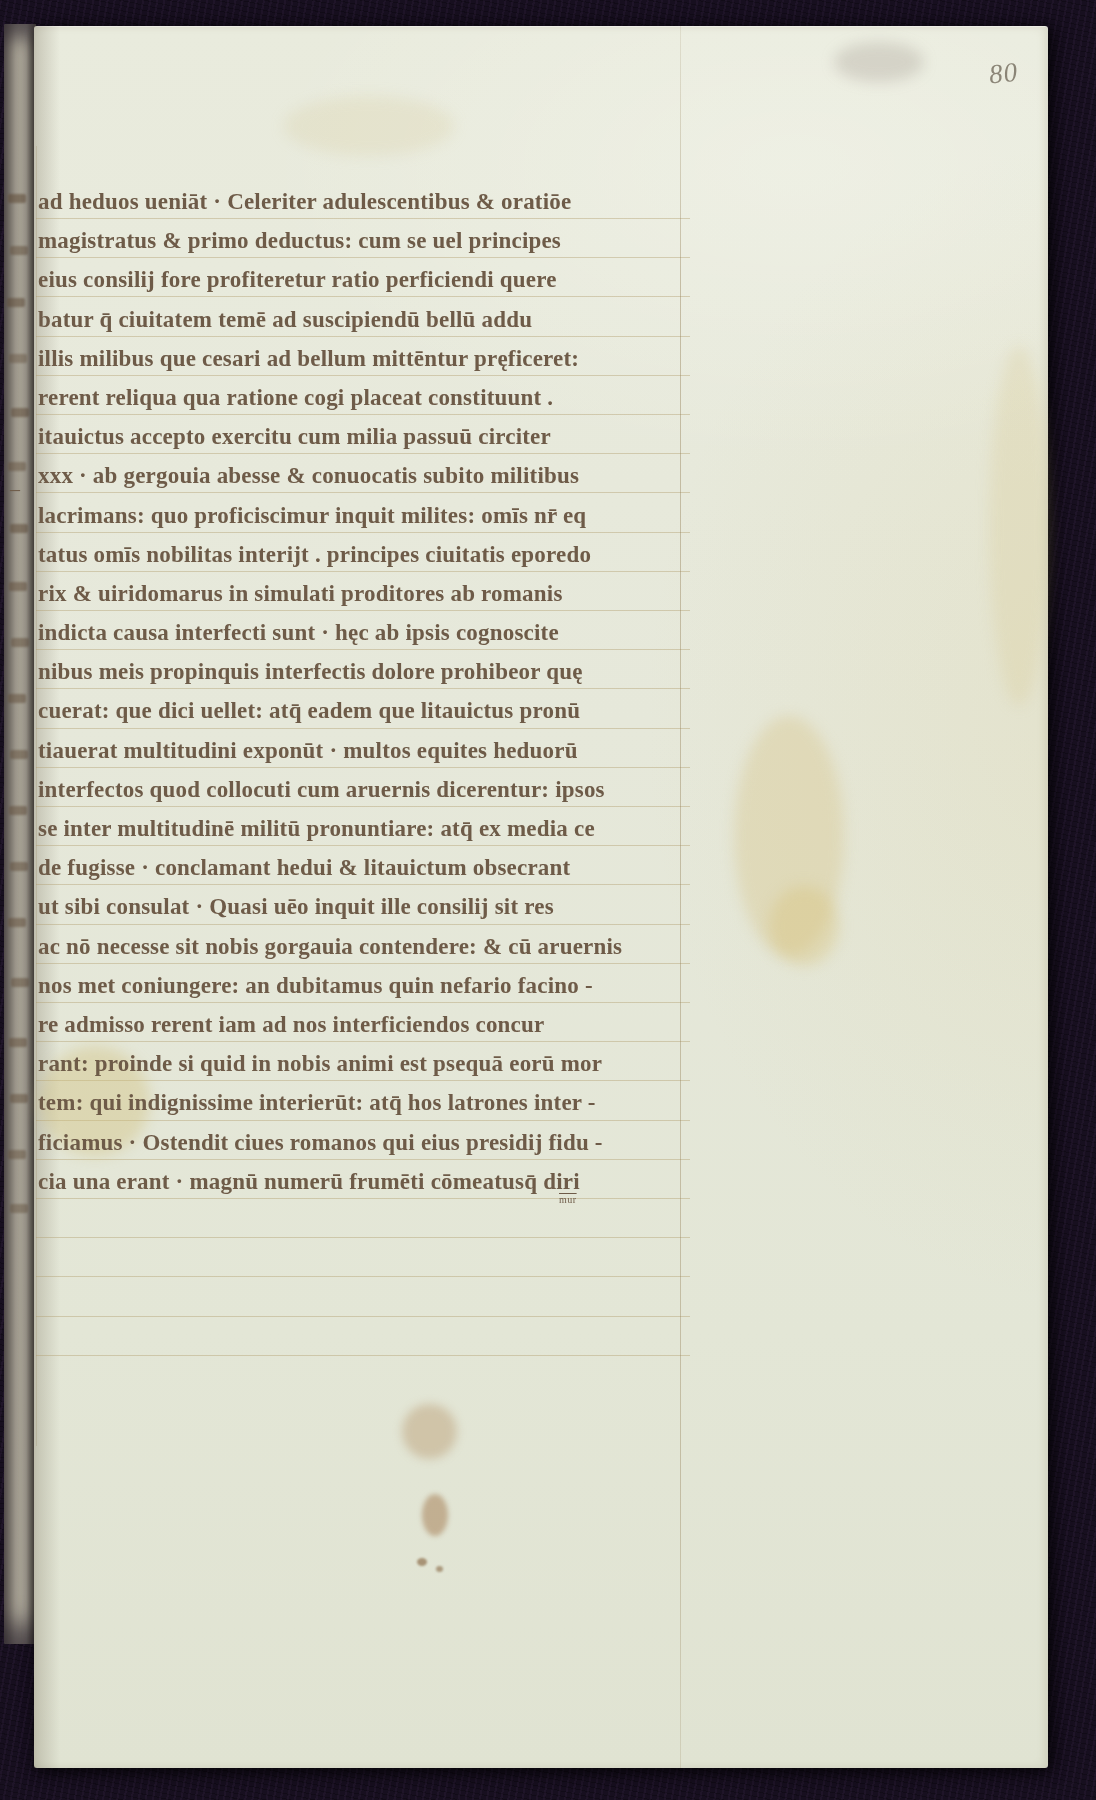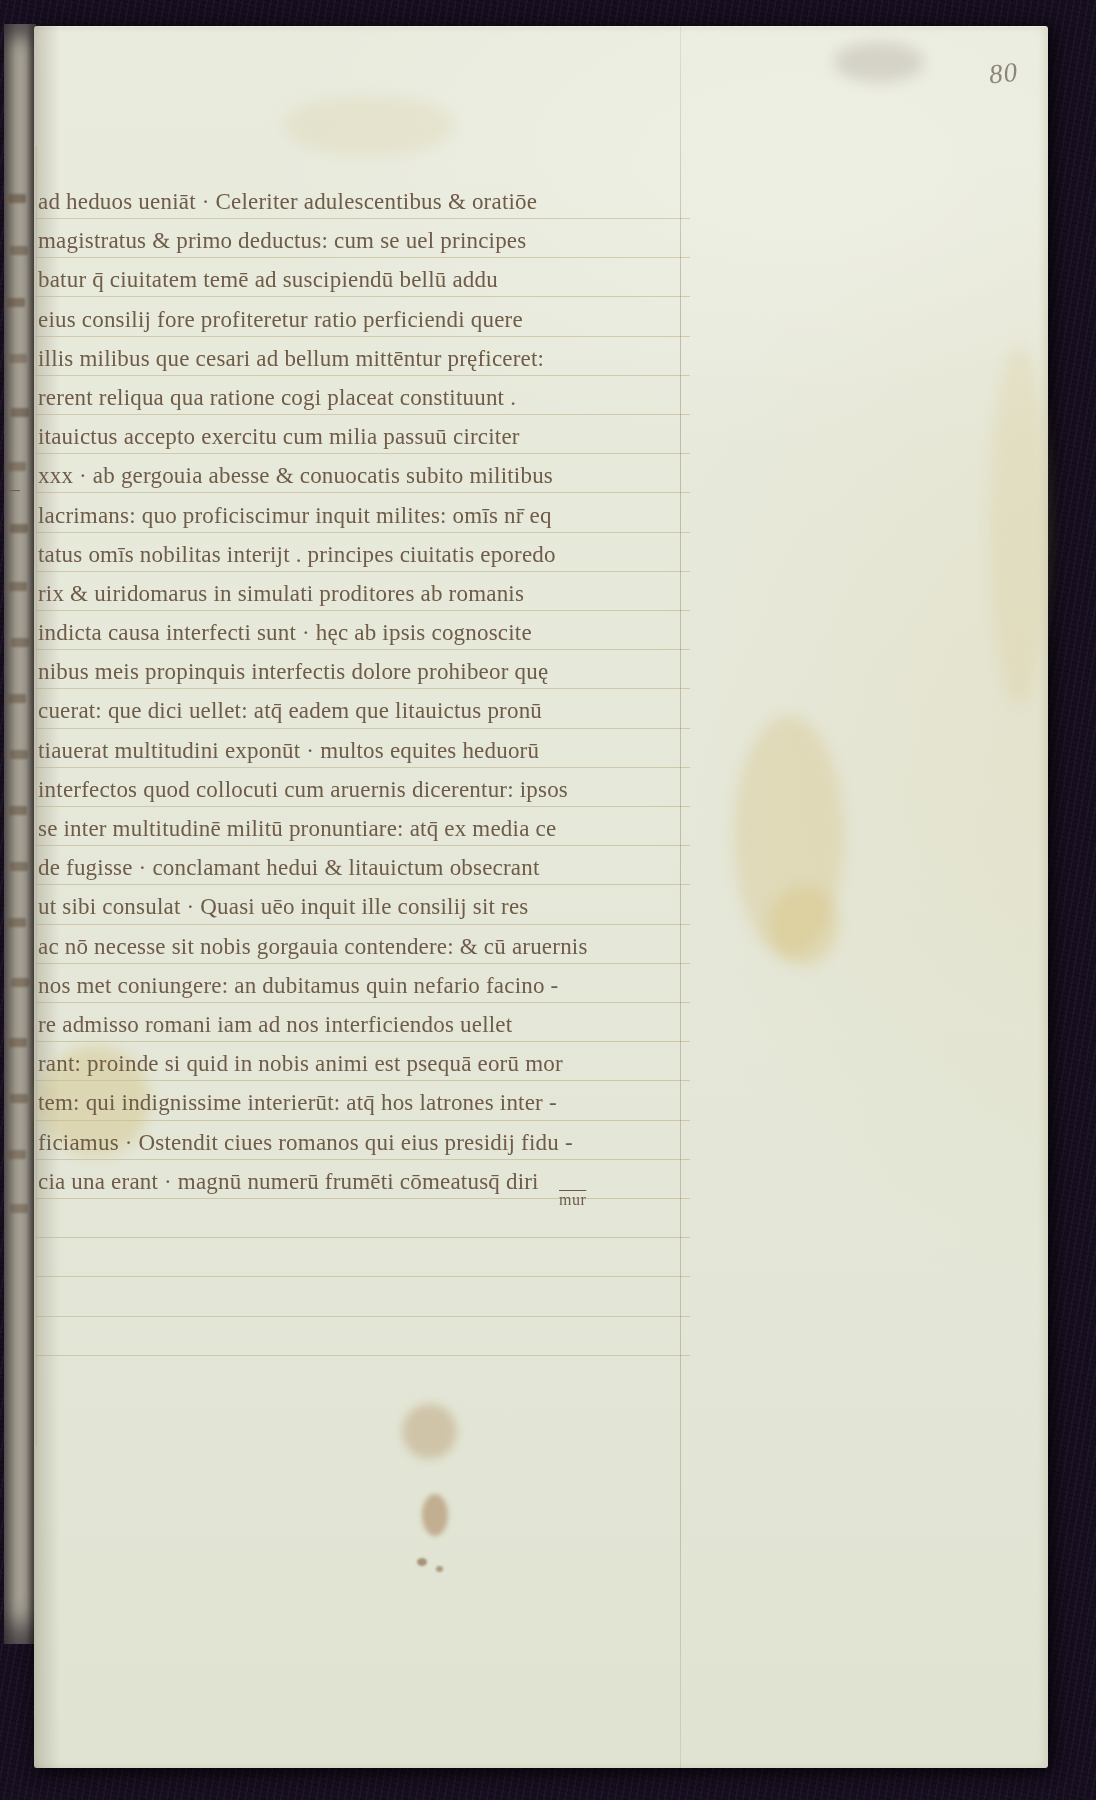--- a/index.html
+++ b/index.html
@@ -64,24 +64,24 @@
   .v-ruling-left{
     position:absolute;left:2px;top:120px;width:1px;height:1300px;
     background:rgba(150,130,90,.22);
   }
   .textblock{
     position:absolute;left:4px;top:156px;width:660px;
     color:#6e5b48;
     font-size:23px;letter-spacing:.2px;
     line-height:39.2px;white-space:nowrap;
   }
-  .line{height:39.2px;}
+  .line{height:39.2px;font-weight:bold;}
   .interlinear{
     position:absolute;left:521px;top:1011px;
-    font-size:16px;line-height:14px;color:#6e5b48;
+    font-size:10px;line-height:14px;color:#6e5b48;
     text-decoration:overline;letter-spacing:.5px;
   }
   .folio{
     position:absolute;left:955px;top:32px;
     font-size:27px;color:#8b8577;font-style:italic;
     transform:rotate(-6deg);letter-spacing:1px;
   }
   .margin-mark{
     position:absolute;left:10px;top:478px;
     color:#6e5b48;font-size:20px;
@@ -127,40 +127,40 @@
     <div class="stain smudge1"></div>
     <div class="stain smudge2"></div>
     <div class="stain dot1"></div>
     <div class="stain dot2"></div>
 
     <div class="folio">80</div>
 
     <div class="textblock">
       <div class="line">ad heduos ueniāt · Celeriter adulescentibus &amp; oratiōe</div>
       <div class="line">magistratus &amp; primo deductus: cum se uel principes</div>
+      <div class="line">eius consilij fore profiteretur ratio perficiendi quere</div>
       <div class="line">batur q̄ ciuitatem temē ad suscipiendū bellū addu</div>
-      <div class="line">eius consilij fore profiteretur ratio perficiendi quere</div>
       <div class="line">illis milibus que cesari ad bellum mittēntur pręficeret:</div>
       <div class="line">rerent reliqua qua ratione cogi placeat constituunt .</div>
       <div class="line">itauictus accepto exercitu cum milia passuū circiter</div>
       <div class="line">xxx · ab gergouia abesse &amp; conuocatis subito militibus</div>
       <div class="line">lacrimans: quo proficiscimur inquit milites: omīs nr̄ eq</div>
       <div class="line">tatus omīs nobilitas interijt . principes ciuitatis eporedo</div>
       <div class="line">rix &amp; uiridomarus in simulati proditores ab romanis</div>
       <div class="line">indicta causa interfecti sunt · hęc ab ipsis cognoscite</div>
       <div class="line">nibus meis propinquis interfectis dolore prohibeor quę</div>
       <div class="line">cuerat: que dici uellet: atq̄ eadem que litauictus pronū</div>
       <div class="line">tiauerat multitudini exponūt · multos equites heduorū</div>
       <div class="line">interfectos quod collocuti cum aruernis dicerentur: ipsos</div>
       <div class="line">se inter multitudinē militū pronuntiare: atq̄ ex media ce</div>
       <div class="line">de fugisse · conclamant hedui &amp; litauictum obsecrant</div>
       <div class="line">ut sibi consulat · Quasi uēo inquit ille consilij sit res</div>
       <div class="line">ac nō necesse sit nobis gorgauia contendere: &amp; cū aruernis</div>
       <div class="line">nos met coniungere: an dubitamus quin nefario facino -</div>
-      <div class="line">re admisso romani iam ad nos interficiendos uellet</div>
+      <div class="line">re admisso rerent iam ad nos interficiendos concur</div>
       <div class="line">rant: proinde si quid in nobis animi est psequā eorū mor</div>
       <div class="line">tem: qui indignissime interierūt: atq̄ hos latrones inter -</div>
       <div class="line">ficiamus · Ostendit ciues romanos qui eius presidij fidu -</div>
       <div class="line">cia una erant · magnū numerū frumēti cōmeatusq̄ diri</div>
       <div class="interlinear">mur</div>
     </div>
   </div>
 
   <div class="margin-mark">–</div>
 

